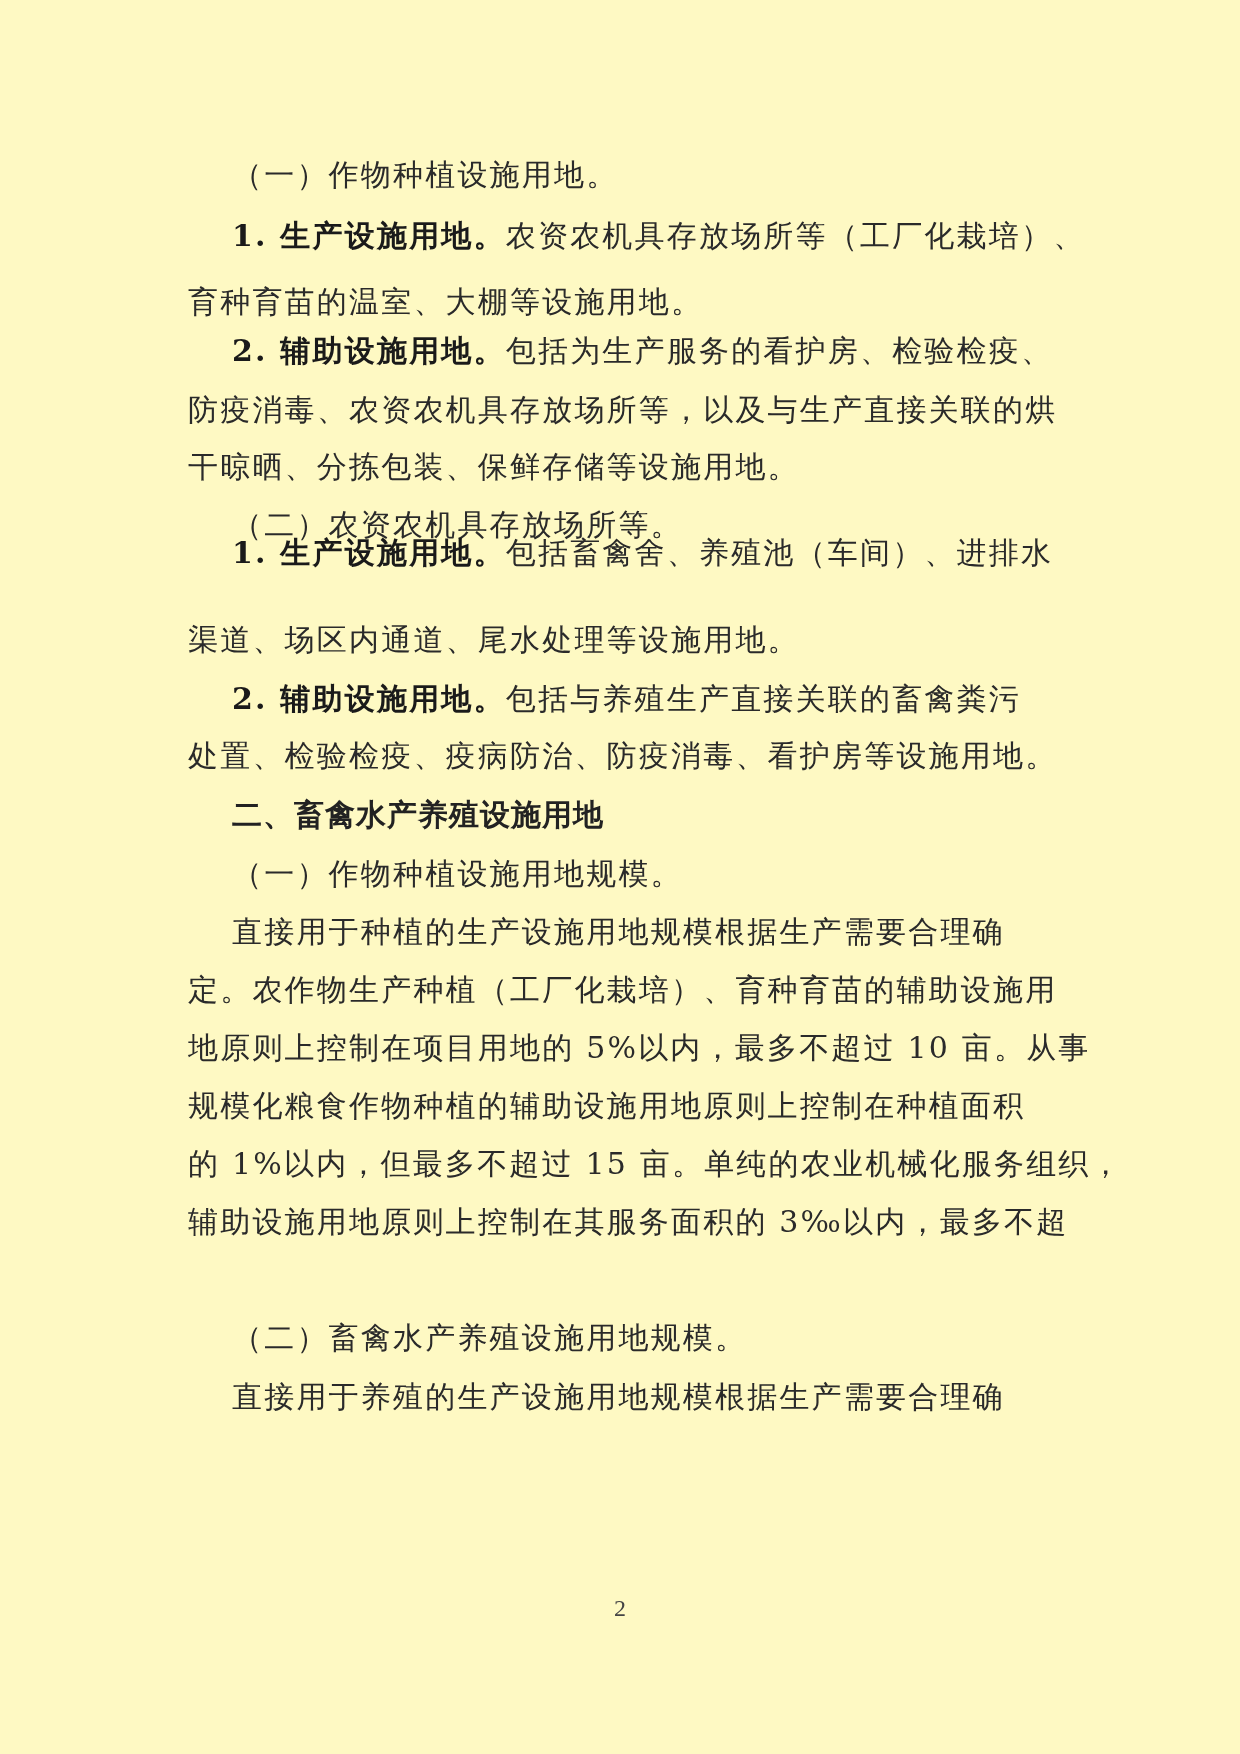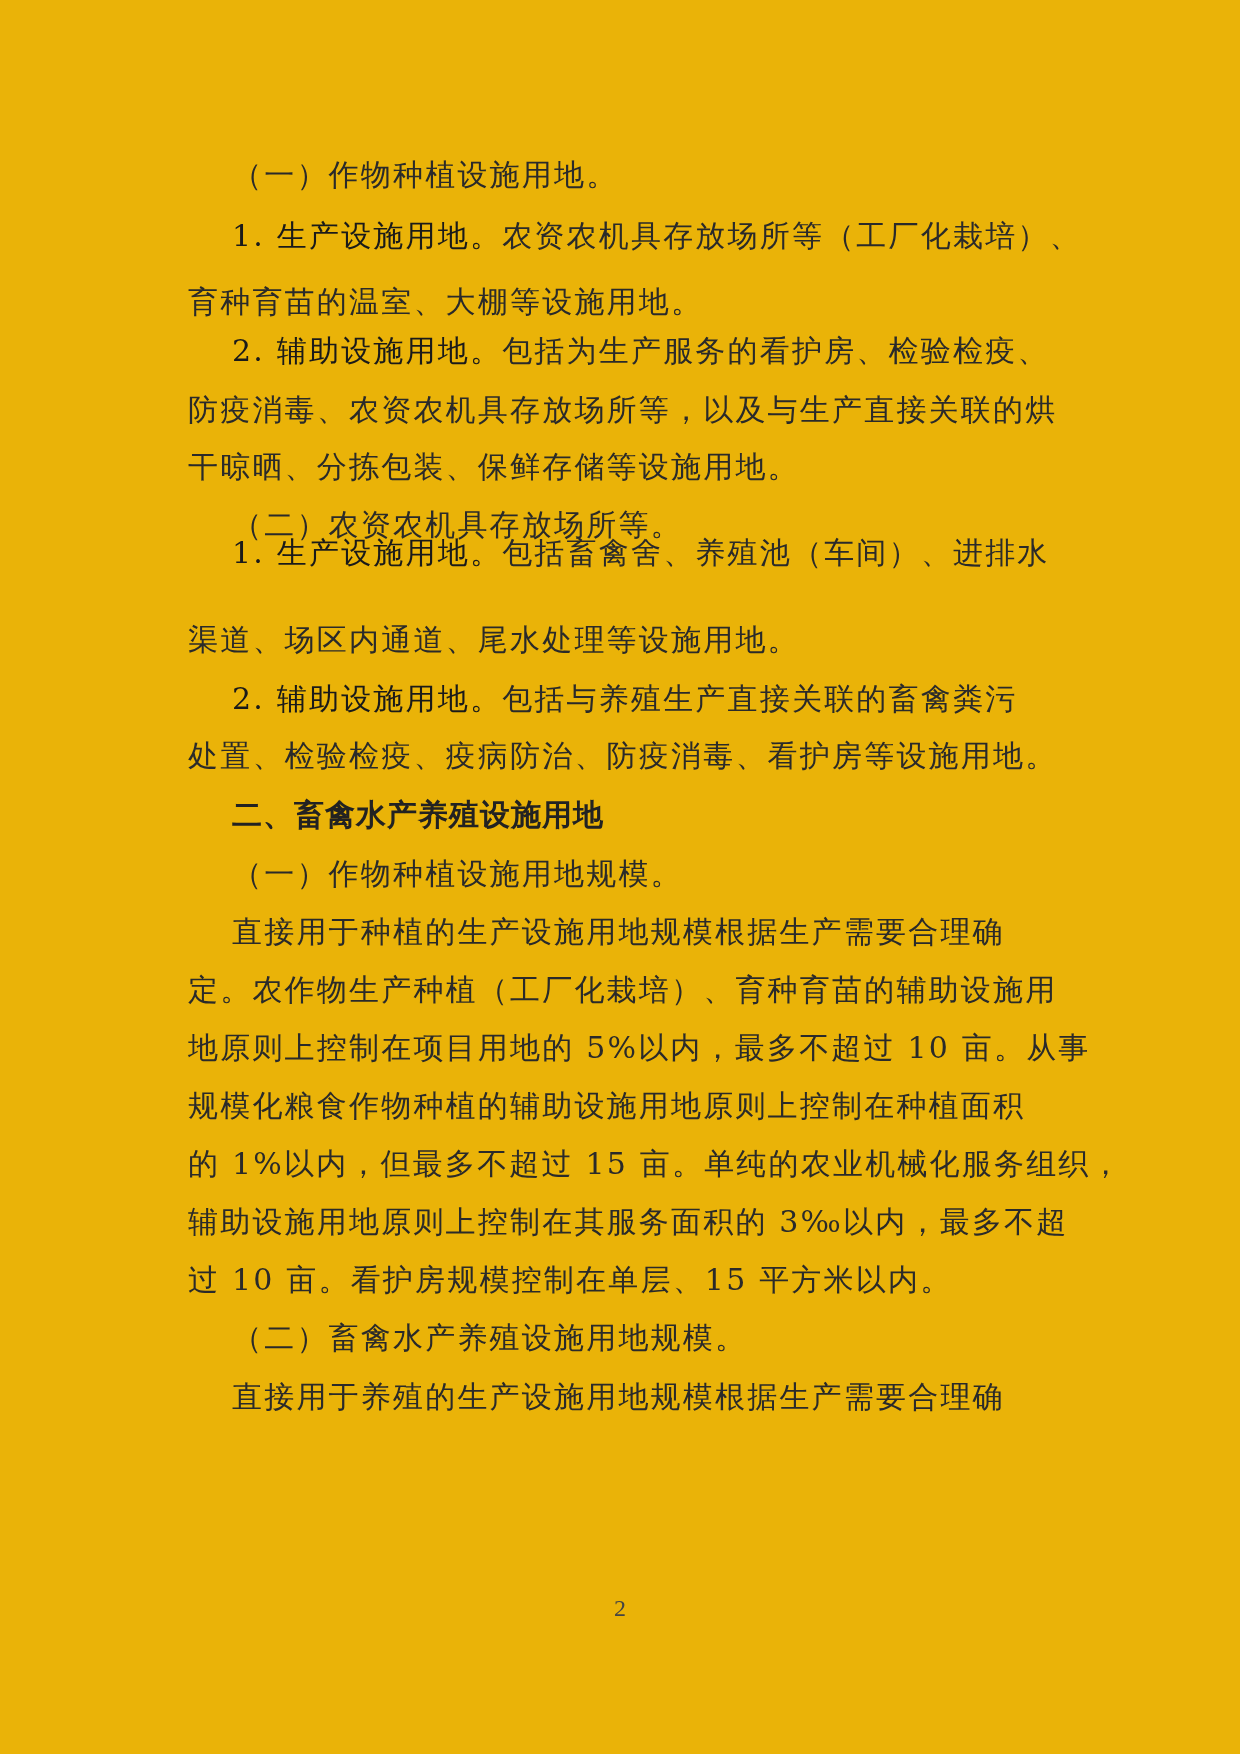--- a/index.html
+++ b/index.html
@@ -13,40 +13,40 @@
       position: relative;
       overflow: hidden;
       background: #fdfdfc;
     }
     .page {
       position: absolute;
       left: 0;
       top: 0;
       width: 1240px;
       height: 1754px;
-      background: #eab308;
+      background: #fef9c3;
     }
     .line {
       position: absolute;
       left: 188px;
       width: 880px;
       height: 58px;
       font-family: "DejaVu Serif", "Liberation Serif", serif;
       font-size: 30px;
       line-height: 58px;
       color: #2a2a2a;
       white-space: nowrap;
       letter-spacing: 2.2px;
     }
     .indent {
       left: 232px;
       width: 836px;
     }
     .bold {
-      font-weight: normal;
+      font-weight: bold;
       color: #1a1a1a;
     }
     .heading {
       font-family: "DejaVu Sans", "Liberation Sans", sans-serif;
       font-weight: bold;
       letter-spacing: 1px;
       color: #222;
     }
     .page-number {
       position: absolute;
@@ -133,23 +133,20 @@
   </div>
 
   <div class="line" style="top:1135px">
     <span>的 1%以内，但最多不超过 15 亩。单纯的农业机械化服务组织，</span>
   </div>
 
   <div class="line" style="top:1193px">
     <span>辅助设施用地原则上控制在其服务面积的 3‰以内，最多不超</span>
   </div>
 
-  <div class="line" style="top:1251px">
-    <span>过 10 亩。看护房规模控制在单层、15 平方米以内。</span>
-  </div>
 
   <div class="line indent" style="top:1309px">
     <span>（二）畜禽水产养殖设施用地规模。</span>
   </div>
 
   <div class="line indent" style="top:1368px">
     <span>直接用于养殖的生产设施用地规模根据生产需要合理确</span>
   </div>
 
   <div class="page-number">2</div>

